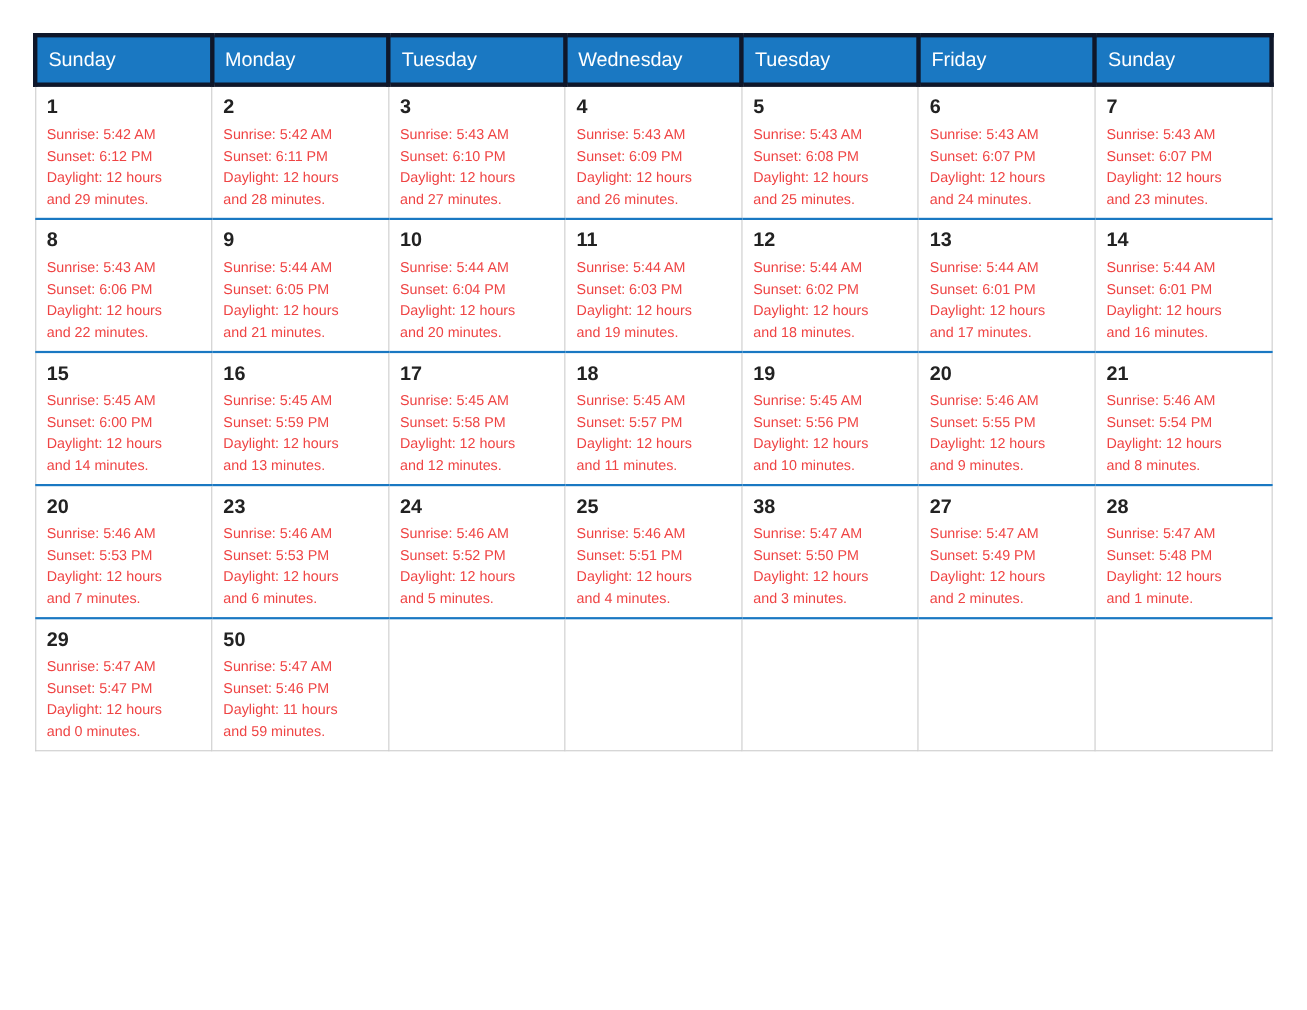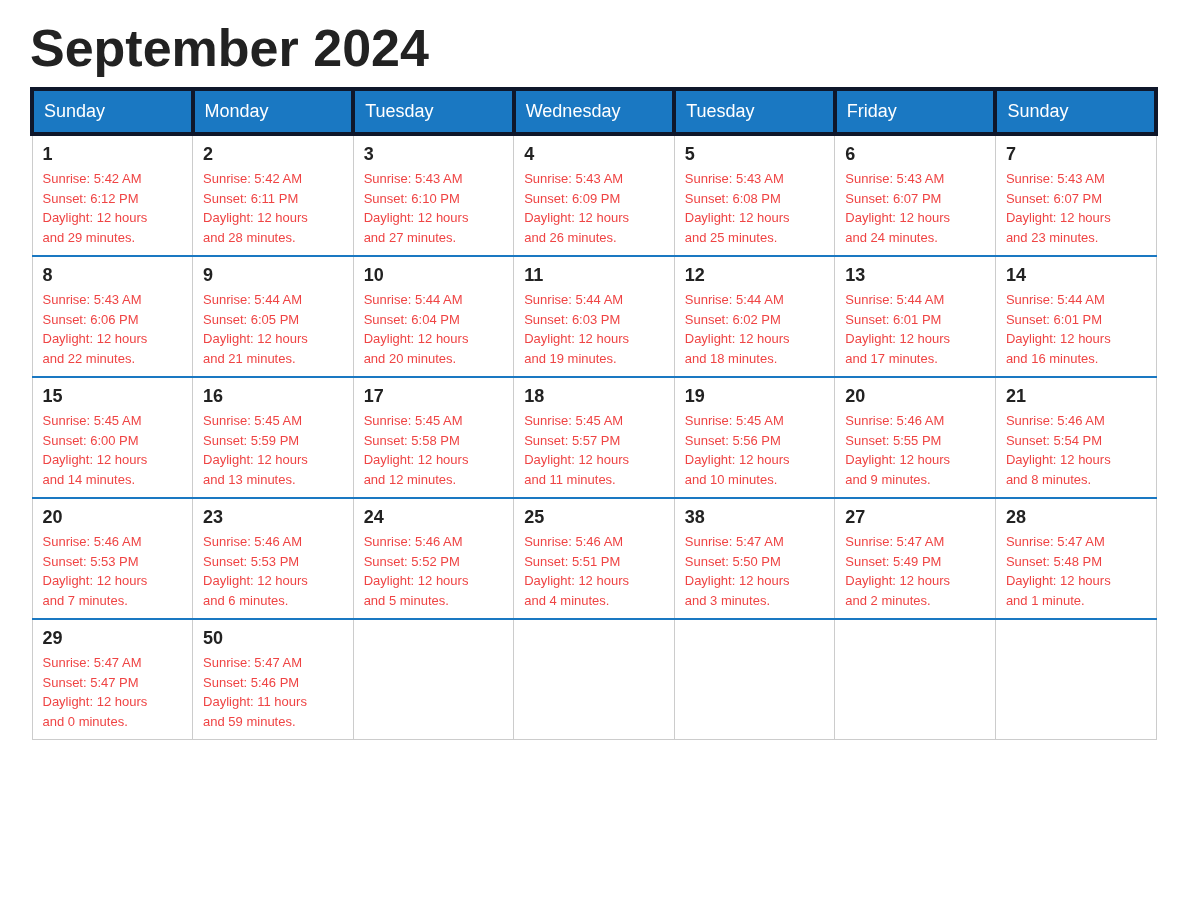--- a/index.html
+++ b/index.html
@@ -100,21 +100,20 @@
     }
     .empty-cell {
       background: #fff;
     }
   </style>
 </head>
 <body>
 
 <div class="header-area">
   <div class="title-area">
-    <div class="calendar-title">September 2024</div>
   </div>
 </div>
 
 <table class="calendar-table">
   <thead>
     <tr id="weekday-header-row">
     <th>Sunday</th>
         <th>Monday</th>
         <th>Tuesday</th>
         <th>Wednesday</th>

